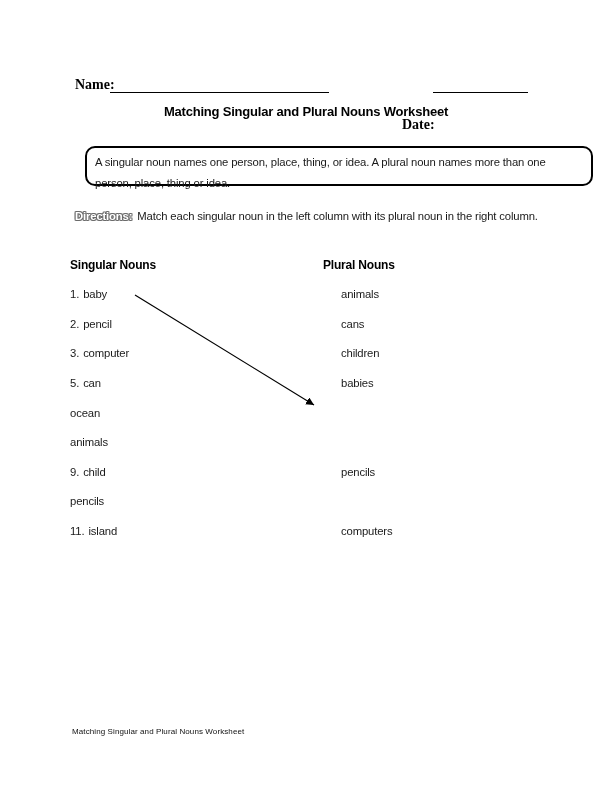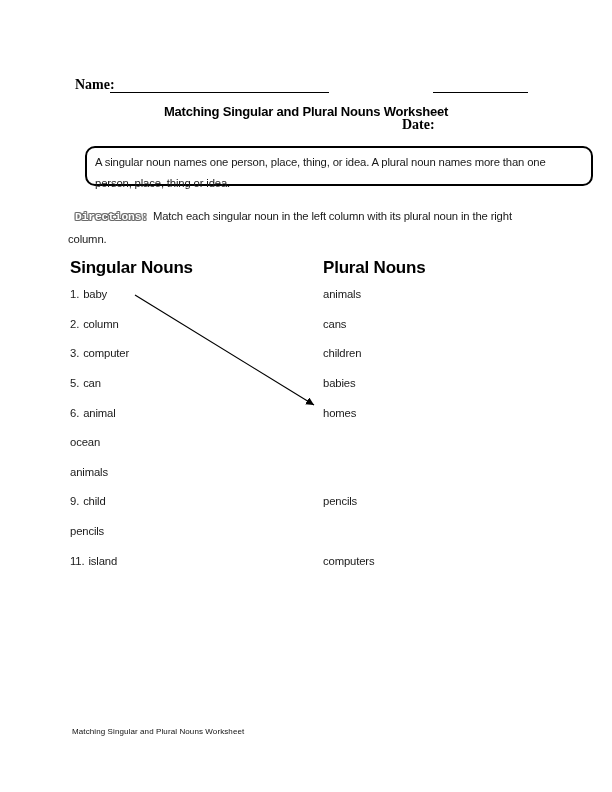--- a/index.html
+++ b/index.html
@@ -77,49 +77,49 @@
     letter-spacing: -0.15px;
     text-indent: 7px;
   }
   .directions-label {
     font-weight: bold;
     color: #fff;
     margin-right: 2px;
     text-shadow:
       -1px 0 #6a6a6a, 1px 0 #6a6a6a, 0 -1px #6a6a6a, 0 1px #6a6a6a,
       -1px -1px #8a8a8a, 1px 1px #8a8a8a, -1px 1px #8a8a8a, 1px -1px #8a8a8a;
-    font-family: Liberation Mono, monospace;
   }
 
   
   .col-headers {
     position: absolute;
     left: 70px;
     top: 258px;
     width: 480px;
     display: flex;
     font-weight: bold;
-    font-size: 17px;
+    font-size: 12px;
     letter-spacing: -0.2px;
     color: #000;
   }
   .col-headers .left-h { width: 253px; }
 
   .rows {
     position: absolute;
     left: 70px;
     top: 280px;
     width: 480px;
   }
   .row {
     display: flex;
     height: 29.65px;
     line-height: 29.65px;
     font-size: 11.3px;
     letter-spacing: -0.15px;
+    gap: 18px;
   }
   .cell-left { width: 253px; }
   .num { margin-right: 4px; }
 
   
   .arrow-overlay {
     position: absolute;
     left: 0; top: 0;
     pointer-events: none;
   }
@@ -159,34 +159,30 @@
     <div class="left-h">Singular Nouns</div>
     <div class="right-h">Plural Nouns</div>
   </div>
 
   <div class="rows">
     <div class="row">
       <div class="cell-left"><span class="num">1.</span><span>baby</span></div>
       <div class="cell-right"><span>animals</span></div>
     </div>
     <div class="row">
-      <div class="cell-left"><span class="num">2.</span><span>column</span></div>
+      <div class="cell-left"><span class="num">2.</span><span>pencil</span></div>
       <div class="cell-right"><span>cans</span></div>
     </div>
     <div class="row">
       <div class="cell-left"><span class="num">3.</span><span>computer</span></div>
       <div class="cell-right"><span>children</span></div>
     </div>
     <div class="row">
       <div class="cell-left"><span class="num">5.</span><span>can</span></div>
       <div class="cell-right"><span>babies</span></div>
-    </div>
-    <div class="row">
-      <div class="cell-left"><span class="num">6.</span><span>animal</span></div>
-      <div class="cell-right"><span>homes</span></div>
     </div>
     <div class="row">
       <div class="cell-right"><span>ocean</span></div>
     </div>
     <div class="row">
       <div class="cell-right"><span>animals</span></div>
     </div>
     <div class="row">
       <div class="cell-left"><span class="num">9.</span><span>child</span></div>
       <div class="cell-right"><span>pencils</span></div>

